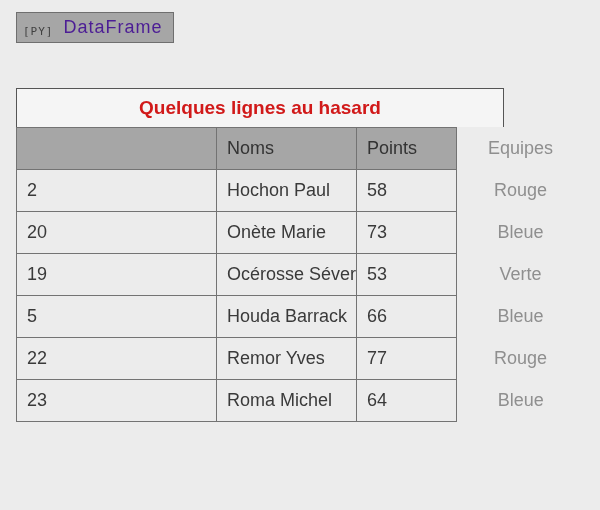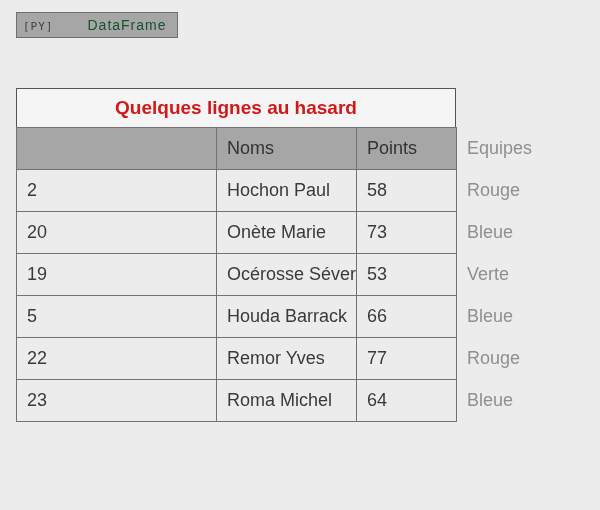--- a/index.html
+++ b/index.html
@@ -18,24 +18,23 @@
     border:1px solid #6f6f6f;
     padding:4px 10px 4px 6px;
   }
   .badge-icon{
     font-family:Consolas,monospace;
     font-size:11px;
     letter-spacing:1px;
     color:#404040;
   }
   .badge-label{
-    font-size:14px;
+    font-size:18px;
     letter-spacing:1px;
-    color:#14532d;
-    margin-left:24px;
+    color:#4c1d95;
   }
   .table-wrap{
     position:absolute;
     left:16px;top:88px;
     width:568px;
   }
   table{
     border-collapse:collapse;
     width:100%;
     table-layout:fixed;
@@ -46,21 +45,21 @@
   col.c-equipes{width:128px}
   caption{
     caption-side:top;
     background:#f5f5f5;
     border:1px solid #555;
     border-bottom:none;
     color:#d11919;
     font-weight:600;
     font-size:19px;
     padding:8px 0;
-    width:440px;
+    width:488px;
     text-align:center;
     box-sizing:border-box;
   }
   th,td{
     font-size:18px;
     padding:8px 10px;
     text-align:left;
     vertical-align:middle;
     height:25px;
     white-space:nowrap;
@@ -71,20 +70,21 @@
     font-weight:400;
     color:#333;
   }
   .in-grid{
     border:1px solid #737373;
   }
   .out-grid{
     border:none;
     background:transparent;
     color:#8f8f8f;
+    text-align:center;
   }
   th.out-grid{background:transparent}
   th.idx-head{}
 </style>
 </head>
 <body>
 
 <div class="badge">
   <span class="badge-icon">[PY]</span>
   <span class="badge-label">DataFrame</span>

